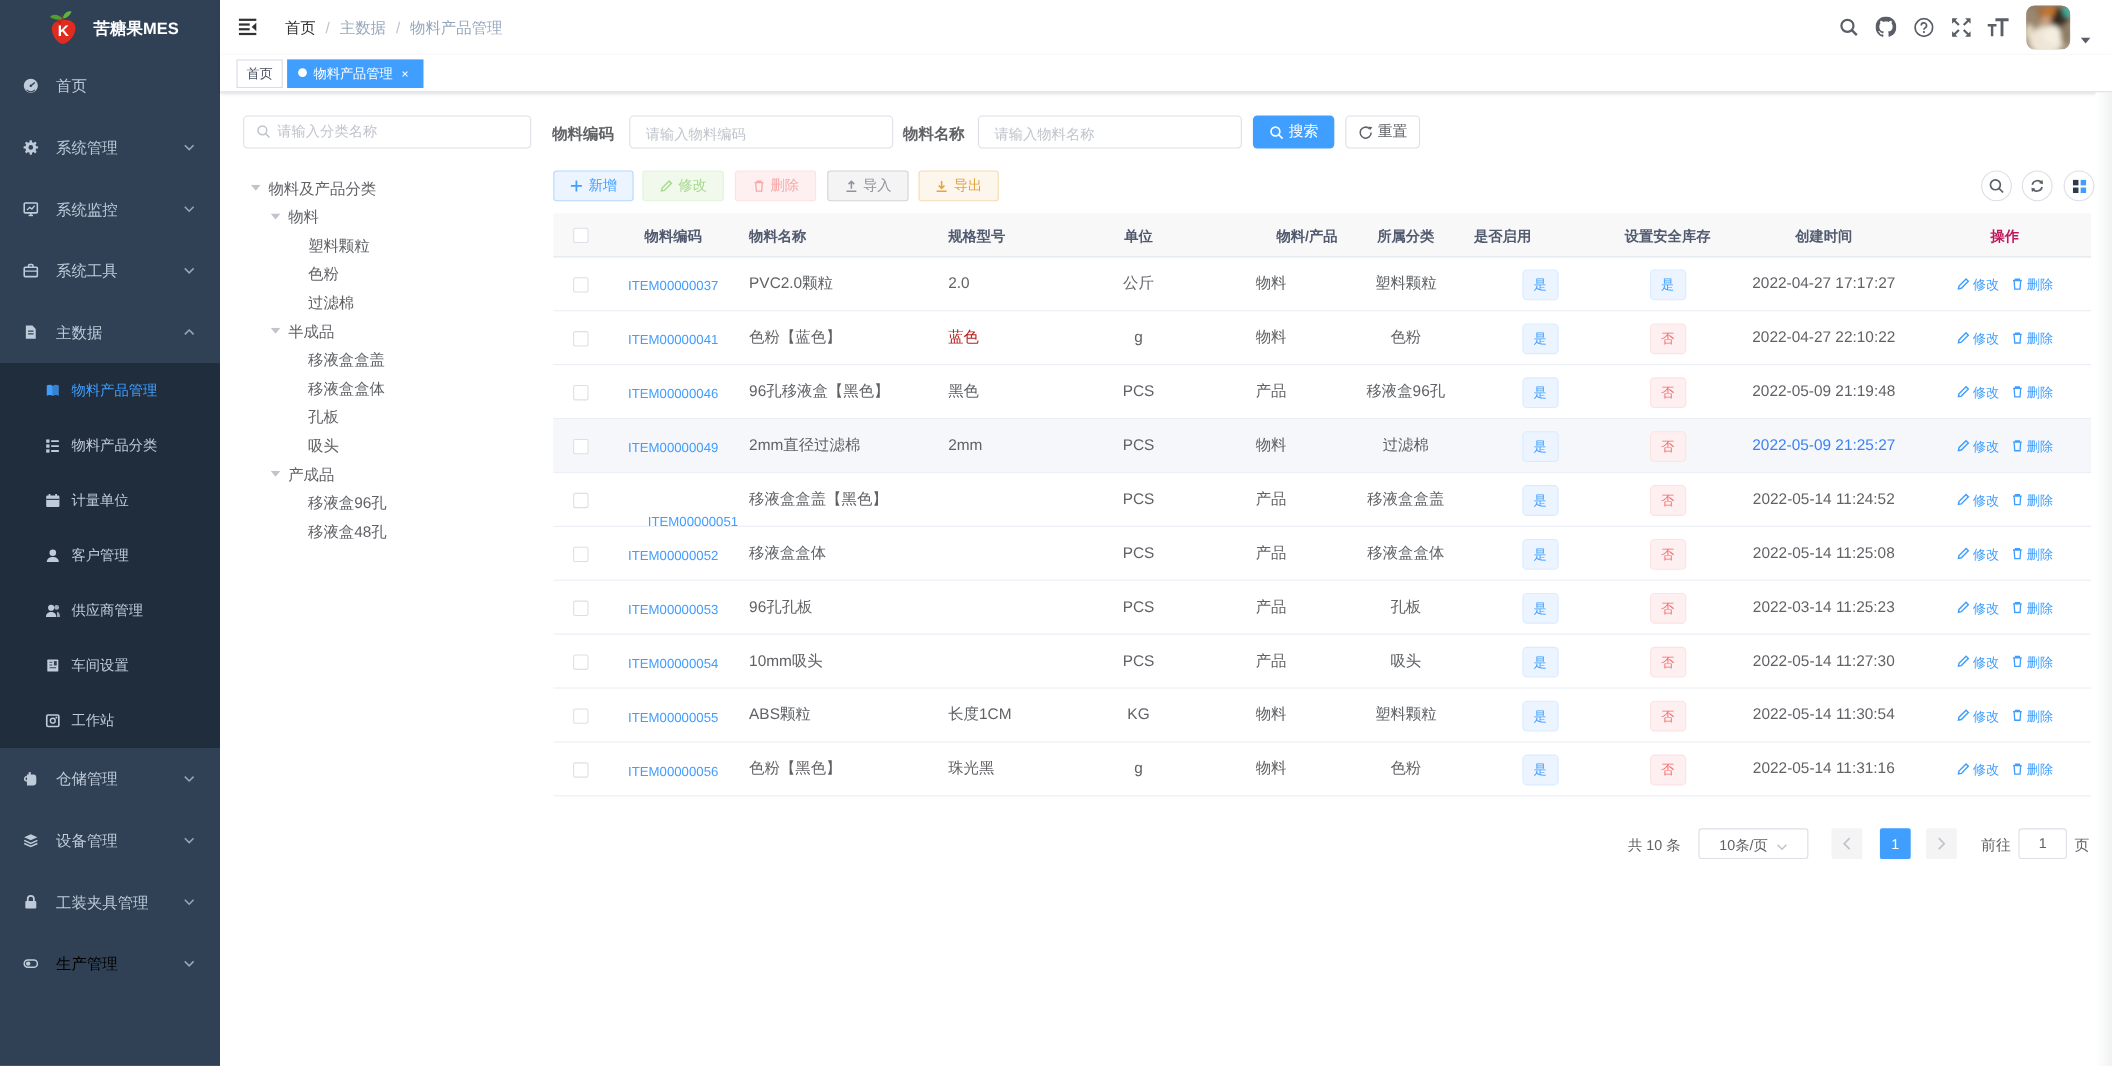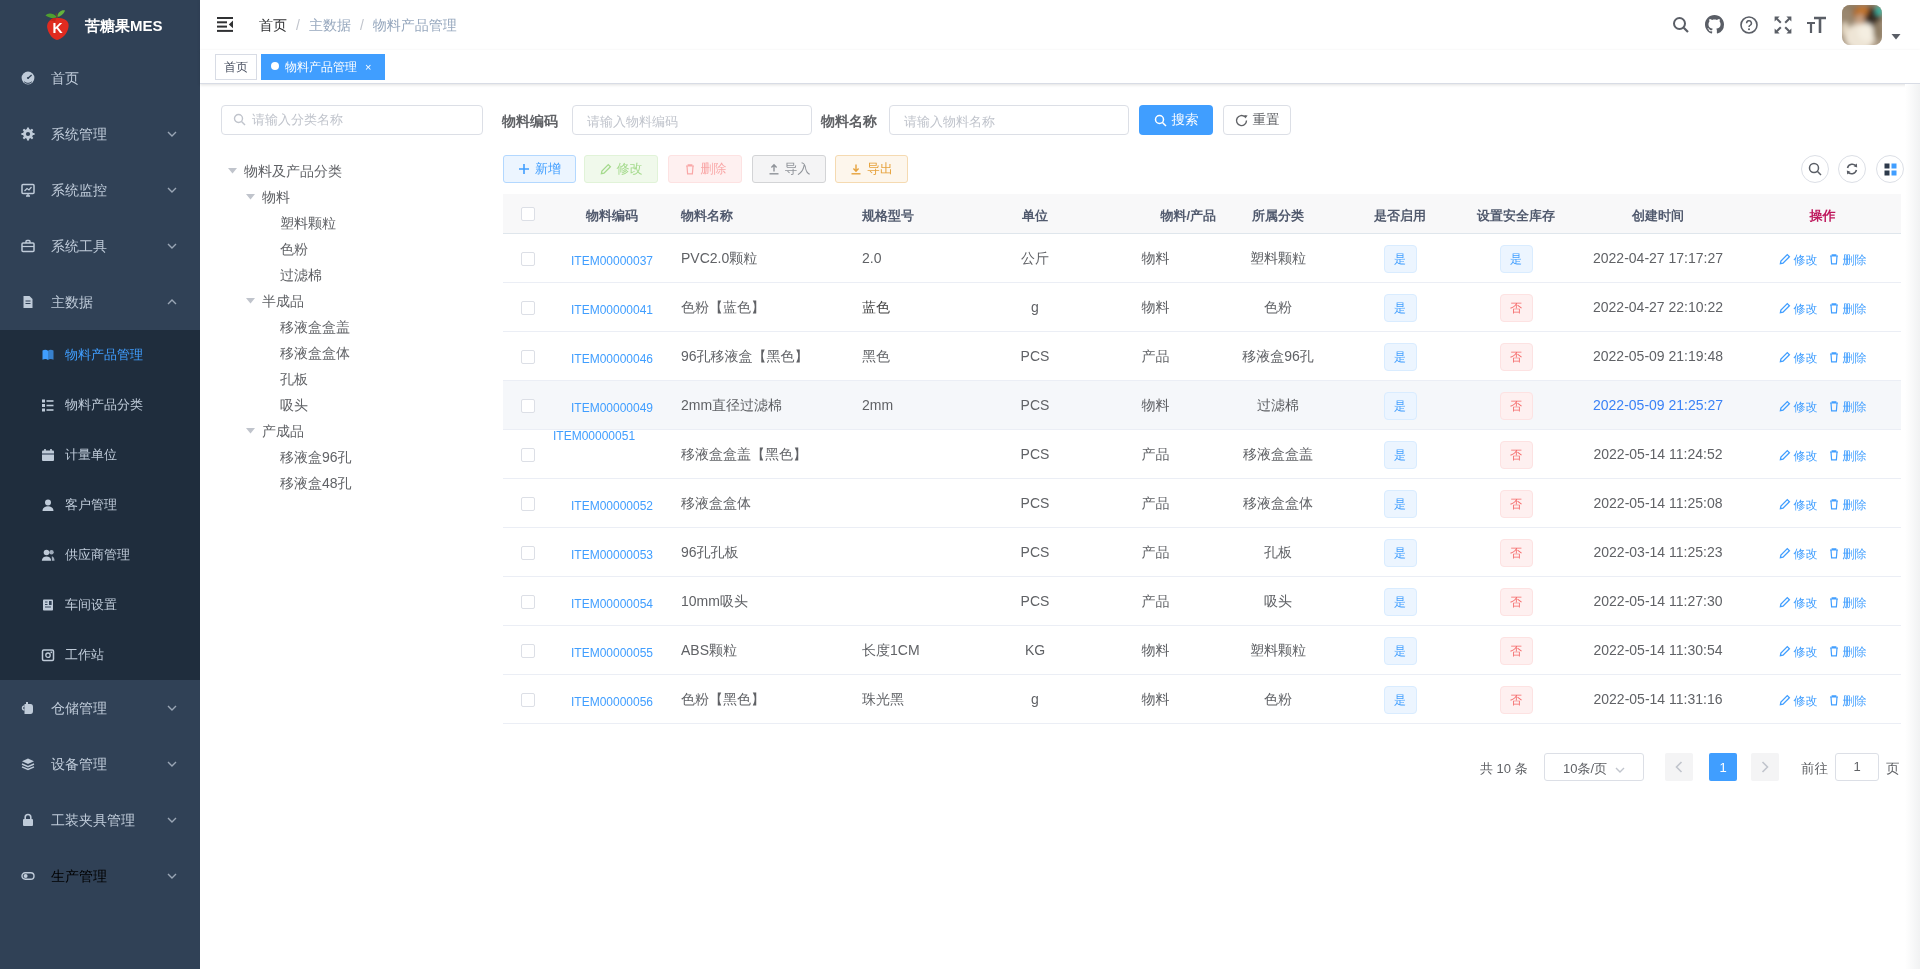--- a/index.html
+++ b/index.html
@@ -299,21 +299,21 @@
       </svg>
     </div>
     <div class="abs" style="left:503px;top:194px;width:1398px;height:40px;background:#f8f8f9;border-bottom:1px solid #dfe6ec"></div>
     <div class="abs" style="left:521px;top:207px;width:14px;height:14px;border:1px solid #dcdfe6;border-radius:2px;background:#fff"></div>
     <div class="abs" style="left:553px;top:206px;width:118px;text-align:center;"><span style="font-size:13px;font-weight:bold;color:#515a6e">物料编码</span></div>
     <div class="abs" style="left:671px;top:206px;width:181px;text-align:left;padding-left:10px;"><span style="font-size:13px;font-weight:bold;color:#515a6e">物料名称</span></div>
     <div class="abs" style="left:852px;top:206px;width:123px;text-align:left;padding-left:10px;"><span style="font-size:13px;font-weight:bold;color:#515a6e">规格型号</span></div>
     <div class="abs" style="left:975px;top:206px;width:120px;text-align:center;"><span style="font-size:13px;font-weight:bold;color:#515a6e">单位</span></div>
     <div class="abs" style="left:1095px;top:206px;width:121px;text-align:right;"><span style="font-size:13px;font-weight:bold;color:#515a6e">物料/产品</span></div>
     <div class="abs" style="left:1216px;top:206px;width:124px;text-align:center;"><span style="font-size:13px;font-weight:bold;color:#515a6e">所属分类</span></div>
-    <div class="abs" style="left:1340px;top:206px;width:120px;text-align:center;"><span style="font-size:13px;font-weight:bold;color:#515a6e">是否启用</span></div>
+    <div class="abs" style="left:1340px;top:206px;width:120px;text-align:left;"><span style="font-size:13px;font-weight:bold;color:#515a6e">是否启用</span></div>
     <div class="abs" style="left:1460px;top:206px;width:112px;text-align:center;"><span style="font-size:13px;font-weight:bold;color:#515a6e">设置安全库存</span></div>
     <div class="abs" style="left:1572px;top:206px;width:172px;text-align:center;"><span style="font-size:13px;font-weight:bold;color:#515a6e">创建时间</span></div>
     <div class="abs" style="left:1744px;top:206px;width:157px;text-align:center;"><span style="font-size:13px;font-weight:bold;color:#be185d">操作</span></div>
     <div class="abs" style="left:503px;top:234px;width:1398px;height:49px;border-bottom:1px solid #ebeef5"></div>
     <div class="abs" style="left:521px;top:251.5px;width:14px;height:14px;border:1px solid #dcdfe6;border-radius:2px;background:#fff"></div>
     <div class="abs" style="left:553px;top:250.5px;width:118px;text-align:center;"><span style="font-size:12px;color:#409eff">ITEM00000037</span></div>
     <div class="abs" style="left:671px;top:248.5px;width:181px;text-align:left;padding-left:10px;"><span style="font-size:14px;color:#606266">PVC2.0颗粒</span></div>
     <div class="abs" style="left:852px;top:248.5px;width:123px;text-align:left;padding-left:10px;"><span style="font-size:14px;color:#606266">2.0</span></div>
     <div class="abs" style="left:975px;top:248.5px;width:120px;text-align:center;"><span style="font-size:14px;color:#606266">公斤</span></div>
     <div class="abs" style="left:1095px;top:248.5px;width:121px;text-align:center;"><span style="font-size:14px;color:#606266">物料</span></div>
@@ -323,21 +323,21 @@
     <div class="abs" style="left:1572px;top:248.5px;width:172px;text-align:center;"><span style="font-size:14px;color:#606266">2022-04-27 17:17:27</span></div>
     <div class="abs" style="left:1744px;top:249.5px;width:157px;text-align:center;"><span style="font-size:12px;color:#409eff"><svg width="12" height="12" viewBox="0 0 12 12" style="margin-right:3px;display:inline-block;vertical-align:-1px">
           <path d="M8.3 1.6 L10.4 3.7 L4 10.1 L1.4 10.6 L1.9 8 Z" fill="none" stroke="#409eff" stroke-width="1.3"></path>
         </svg>修改</span><span style="font-size:12px;color:#409eff;margin-left:10px"><svg width="12" height="12" viewBox="0 0 12 12" style="margin-right:3px;display:inline-block;vertical-align:-1px">
           <path d="M2 3 H10 M4.2 3 V1.8 H7.8 V3 M3 3 L3.6 10.8 H8.4 L9 3" fill="none" stroke="#409eff" stroke-width="1.2"></path>
         </svg>删除</span></div>
     <div class="abs" style="left:503px;top:283px;width:1398px;height:49px;border-bottom:1px solid #ebeef5"></div>
     <div class="abs" style="left:521px;top:300.5px;width:14px;height:14px;border:1px solid #dcdfe6;border-radius:2px;background:#fff"></div>
     <div class="abs" style="left:553px;top:299.5px;width:118px;text-align:center;"><span style="font-size:12px;color:#409eff">ITEM00000041</span></div>
     <div class="abs" style="left:671px;top:297.5px;width:181px;text-align:left;padding-left:10px;"><span style="font-size:14px;color:#606266">色粉【蓝色】</span></div>
-    <div class="abs" style="left:852px;top:297.5px;width:123px;text-align:left;padding-left:10px;"><span style="font-size:14px;color:#404040">蓝色</span></div>
+    <div class="abs" style="left:852px;top:297.5px;width:123px;text-align:left;padding-left:10px;"><span style="font-size:14px;color:#b91c1c">蓝色</span></div>
     <div class="abs" style="left:975px;top:297.5px;width:120px;text-align:center;"><span style="font-size:14px;color:#606266">g</span></div>
     <div class="abs" style="left:1095px;top:297.5px;width:121px;text-align:center;"><span style="font-size:14px;color:#606266">物料</span></div>
     <div class="abs" style="left:1216px;top:297.5px;width:124px;text-align:center;"><span style="font-size:14px;color:#606266">色粉</span></div>
     <div class="abs" style="left:1340px;top:293.5px;width:120px;text-align:center;"><span style="display:inline-block;width:33px;height:28px;line-height:26px;border-radius:4px;font-size:12px;background:#ecf5ff;border:1px solid #d9ecff;color:#409eff">是</span></div>
     <div class="abs" style="left:1460px;top:293.5px;width:112px;text-align:center;"><span style="display:inline-block;width:33px;height:28px;line-height:26px;border-radius:4px;font-size:12px;background:#fef0f0;border:1px solid #fde2e2;color:#f56c6c">否</span></div>
     <div class="abs" style="left:1572px;top:297.5px;width:172px;text-align:center;"><span style="font-size:14px;color:#606266">2022-04-27 22:10:22</span></div>
     <div class="abs" style="left:1744px;top:298.5px;width:157px;text-align:center;"><span style="font-size:12px;color:#409eff"><svg width="12" height="12" viewBox="0 0 12 12" style="margin-right:3px;display:inline-block;vertical-align:-1px">
           <path d="M8.3 1.6 L10.4 3.7 L4 10.1 L1.4 10.6 L1.9 8 Z" fill="none" stroke="#409eff" stroke-width="1.3"></path>
         </svg>修改</span><span style="font-size:12px;color:#409eff;margin-left:10px"><svg width="12" height="12" viewBox="0 0 12 12" style="margin-right:3px;display:inline-block;vertical-align:-1px">
           <path d="M2 3 H10 M4.2 3 V1.8 H7.8 V3 M3 3 L3.6 10.8 H8.4 L9 3" fill="none" stroke="#409eff" stroke-width="1.2"></path>
@@ -369,21 +369,21 @@
     <div class="abs" style="left:1340px;top:391.5px;width:120px;text-align:center;"><span style="display:inline-block;width:33px;height:28px;line-height:26px;border-radius:4px;font-size:12px;background:#ecf5ff;border:1px solid #d9ecff;color:#409eff">是</span></div>
     <div class="abs" style="left:1460px;top:391.5px;width:112px;text-align:center;"><span style="display:inline-block;width:33px;height:28px;line-height:26px;border-radius:4px;font-size:12px;background:#fef0f0;border:1px solid #fde2e2;color:#f56c6c">否</span></div>
     <div class="abs" style="left:1572px;top:395.5px;width:172px;text-align:center;"><span style="font-size:14px;color:#3b82f6">2022-05-09 21:25:27</span></div>
     <div class="abs" style="left:1744px;top:396.5px;width:157px;text-align:center;"><span style="font-size:12px;color:#409eff"><svg width="12" height="12" viewBox="0 0 12 12" style="margin-right:3px;display:inline-block;vertical-align:-1px">
           <path d="M8.3 1.6 L10.4 3.7 L4 10.1 L1.4 10.6 L1.9 8 Z" fill="none" stroke="#409eff" stroke-width="1.3"></path>
         </svg>修改</span><span style="font-size:12px;color:#409eff;margin-left:10px"><svg width="12" height="12" viewBox="0 0 12 12" style="margin-right:3px;display:inline-block;vertical-align:-1px">
           <path d="M2 3 H10 M4.2 3 V1.8 H7.8 V3 M3 3 L3.6 10.8 H8.4 L9 3" fill="none" stroke="#409eff" stroke-width="1.2"></path>
         </svg>删除</span></div>
     <div class="abs" style="left:503px;top:430px;width:1398px;height:49px;border-bottom:1px solid #ebeef5"></div>
     <div class="abs" style="left:521px;top:447.5px;width:14px;height:14px;border:1px solid #dcdfe6;border-radius:2px;background:#fff"></div>
-    <div class="abs" style="left:553px;top:426px;width:118px;text-align:left;"><span style="font-size:12px;color:#409eff">ITEM00000051</span></div>
+    <div class="abs" style="left:553px;top:465px;width:118px;text-align:right;"><span style="font-size:12px;color:#409eff">ITEM00000051</span></div>
     <div class="abs" style="left:671px;top:444.5px;width:181px;text-align:left;padding-left:10px;"><span style="font-size:14px;color:#606266">移液盒盒盖【黑色】</span></div>
     <div class="abs" style="left:975px;top:444.5px;width:120px;text-align:center;"><span style="font-size:14px;color:#606266">PCS</span></div>
     <div class="abs" style="left:1095px;top:444.5px;width:121px;text-align:center;"><span style="font-size:14px;color:#606266">产品</span></div>
     <div class="abs" style="left:1216px;top:444.5px;width:124px;text-align:center;"><span style="font-size:14px;color:#606266">移液盒盒盖</span></div>
     <div class="abs" style="left:1340px;top:440.5px;width:120px;text-align:center;"><span style="display:inline-block;width:33px;height:28px;line-height:26px;border-radius:4px;font-size:12px;background:#ecf5ff;border:1px solid #d9ecff;color:#409eff">是</span></div>
     <div class="abs" style="left:1460px;top:440.5px;width:112px;text-align:center;"><span style="display:inline-block;width:33px;height:28px;line-height:26px;border-radius:4px;font-size:12px;background:#fef0f0;border:1px solid #fde2e2;color:#f56c6c">否</span></div>
     <div class="abs" style="left:1572px;top:444.5px;width:172px;text-align:center;"><span style="font-size:14px;color:#606266">2022-05-14 11:24:52</span></div>
     <div class="abs" style="left:1744px;top:445.5px;width:157px;text-align:center;"><span style="font-size:12px;color:#409eff"><svg width="12" height="12" viewBox="0 0 12 12" style="margin-right:3px;display:inline-block;vertical-align:-1px">
           <path d="M8.3 1.6 L10.4 3.7 L4 10.1 L1.4 10.6 L1.9 8 Z" fill="none" stroke="#409eff" stroke-width="1.3"></path>
         </svg>修改</span><span style="font-size:12px;color:#409eff;margin-left:10px"><svg width="12" height="12" viewBox="0 0 12 12" style="margin-right:3px;display:inline-block;vertical-align:-1px">

